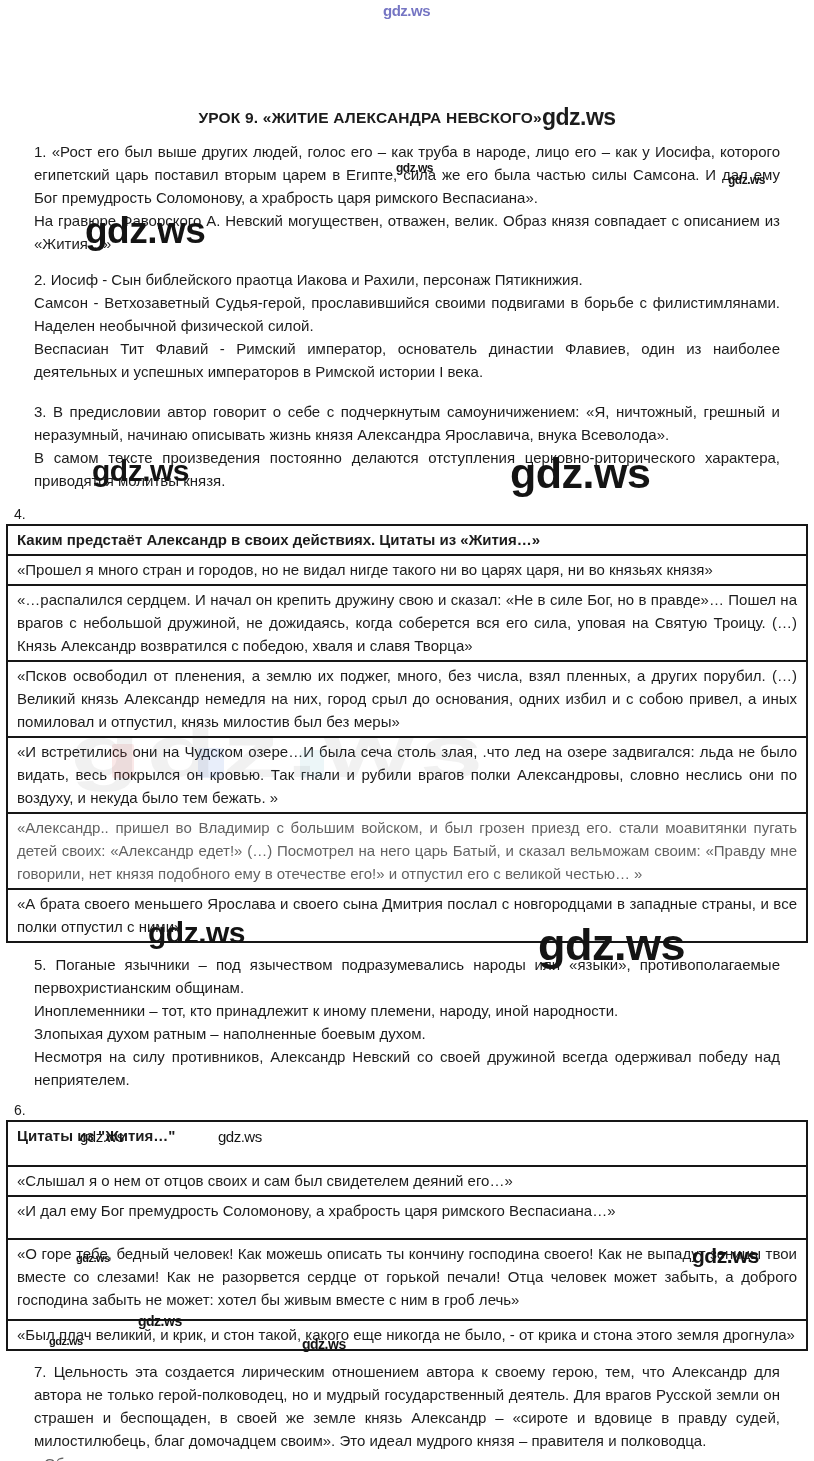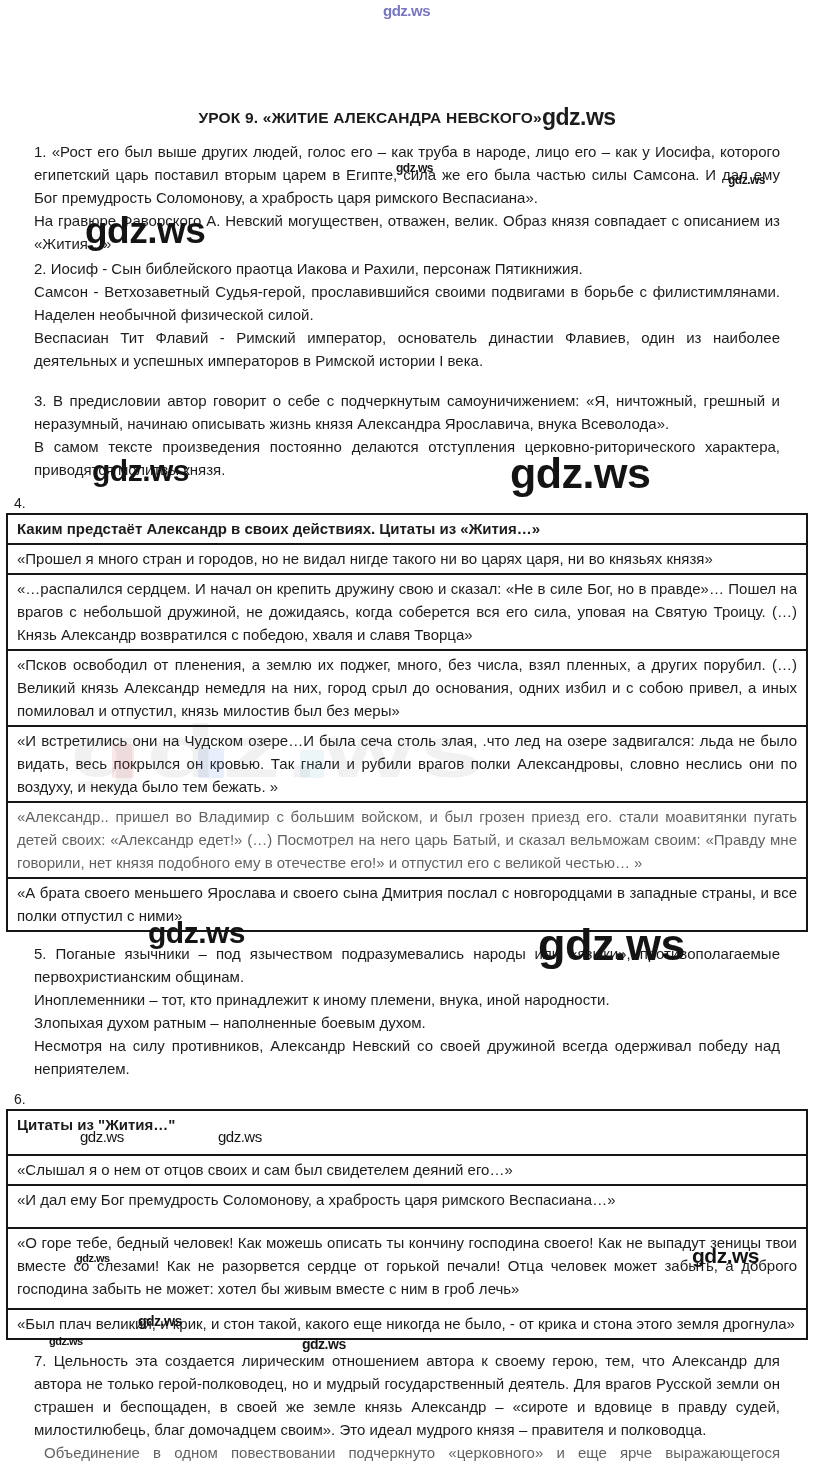--- a/index.html
+++ b/index.html
@@ -27,21 +27,21 @@
     letter-spacing:-.5px;
     vertical-align:-2px;
   }
   .body-text{padding:0 34px;}
   p.para{
     margin:0;
     font-size:15px;
     line-height:23px;
     text-align:justify;
   }
-  .sec{margin-top:2px;}
+  .sec{margin-top:13px;}
   .sec-3{margin-top:17px;}
   .gap-sm{margin-top:9px;}
   .q-label{
     margin:14px 0 2px 0;
     padding-left:14px;
     font-size:14px;
   }
   .quote-table{
     margin:2px 6px 0 6px;
     border:2px solid #7f1d1d;
@@ -163,21 +163,21 @@
         </tr>
       <tr>
           <td>«А брата своего меньшего Ярослава и своего сына Дмитрия послал с новгородцами в западные страны, и все полки отпустил с ними»</td>
         </tr>
     </tbody>
   </table>
 
   <div class="body-text">
     <div class="sec" style="margin-top:10px;">
       <p class="para">5.  Поганые язычники – под язычеством подразумевались народы или «языки», противополагаемые первохристианским общинам.</p>
-      <p class="para">Иноплеменники – тот, кто принадлежит к иному племени, внука, иной народности.</p>
+      <p class="para">Иноплеменники – тот, кто принадлежит к иному племени, народу, иной народности.</p>
       <p class="para">Злопыхая духом ратным – наполненные боевым духом.</p>
       <p class="para">Несмотря на силу противников, Александр Невский со своей дружиной всегда одерживал победу над неприятелем.</p>
     </div>
   </div>
 
   <p class="q-label" style="margin-top:11px;">6.</p>
 
   <table class="quote-table">
     <tbody>
       <tr>

